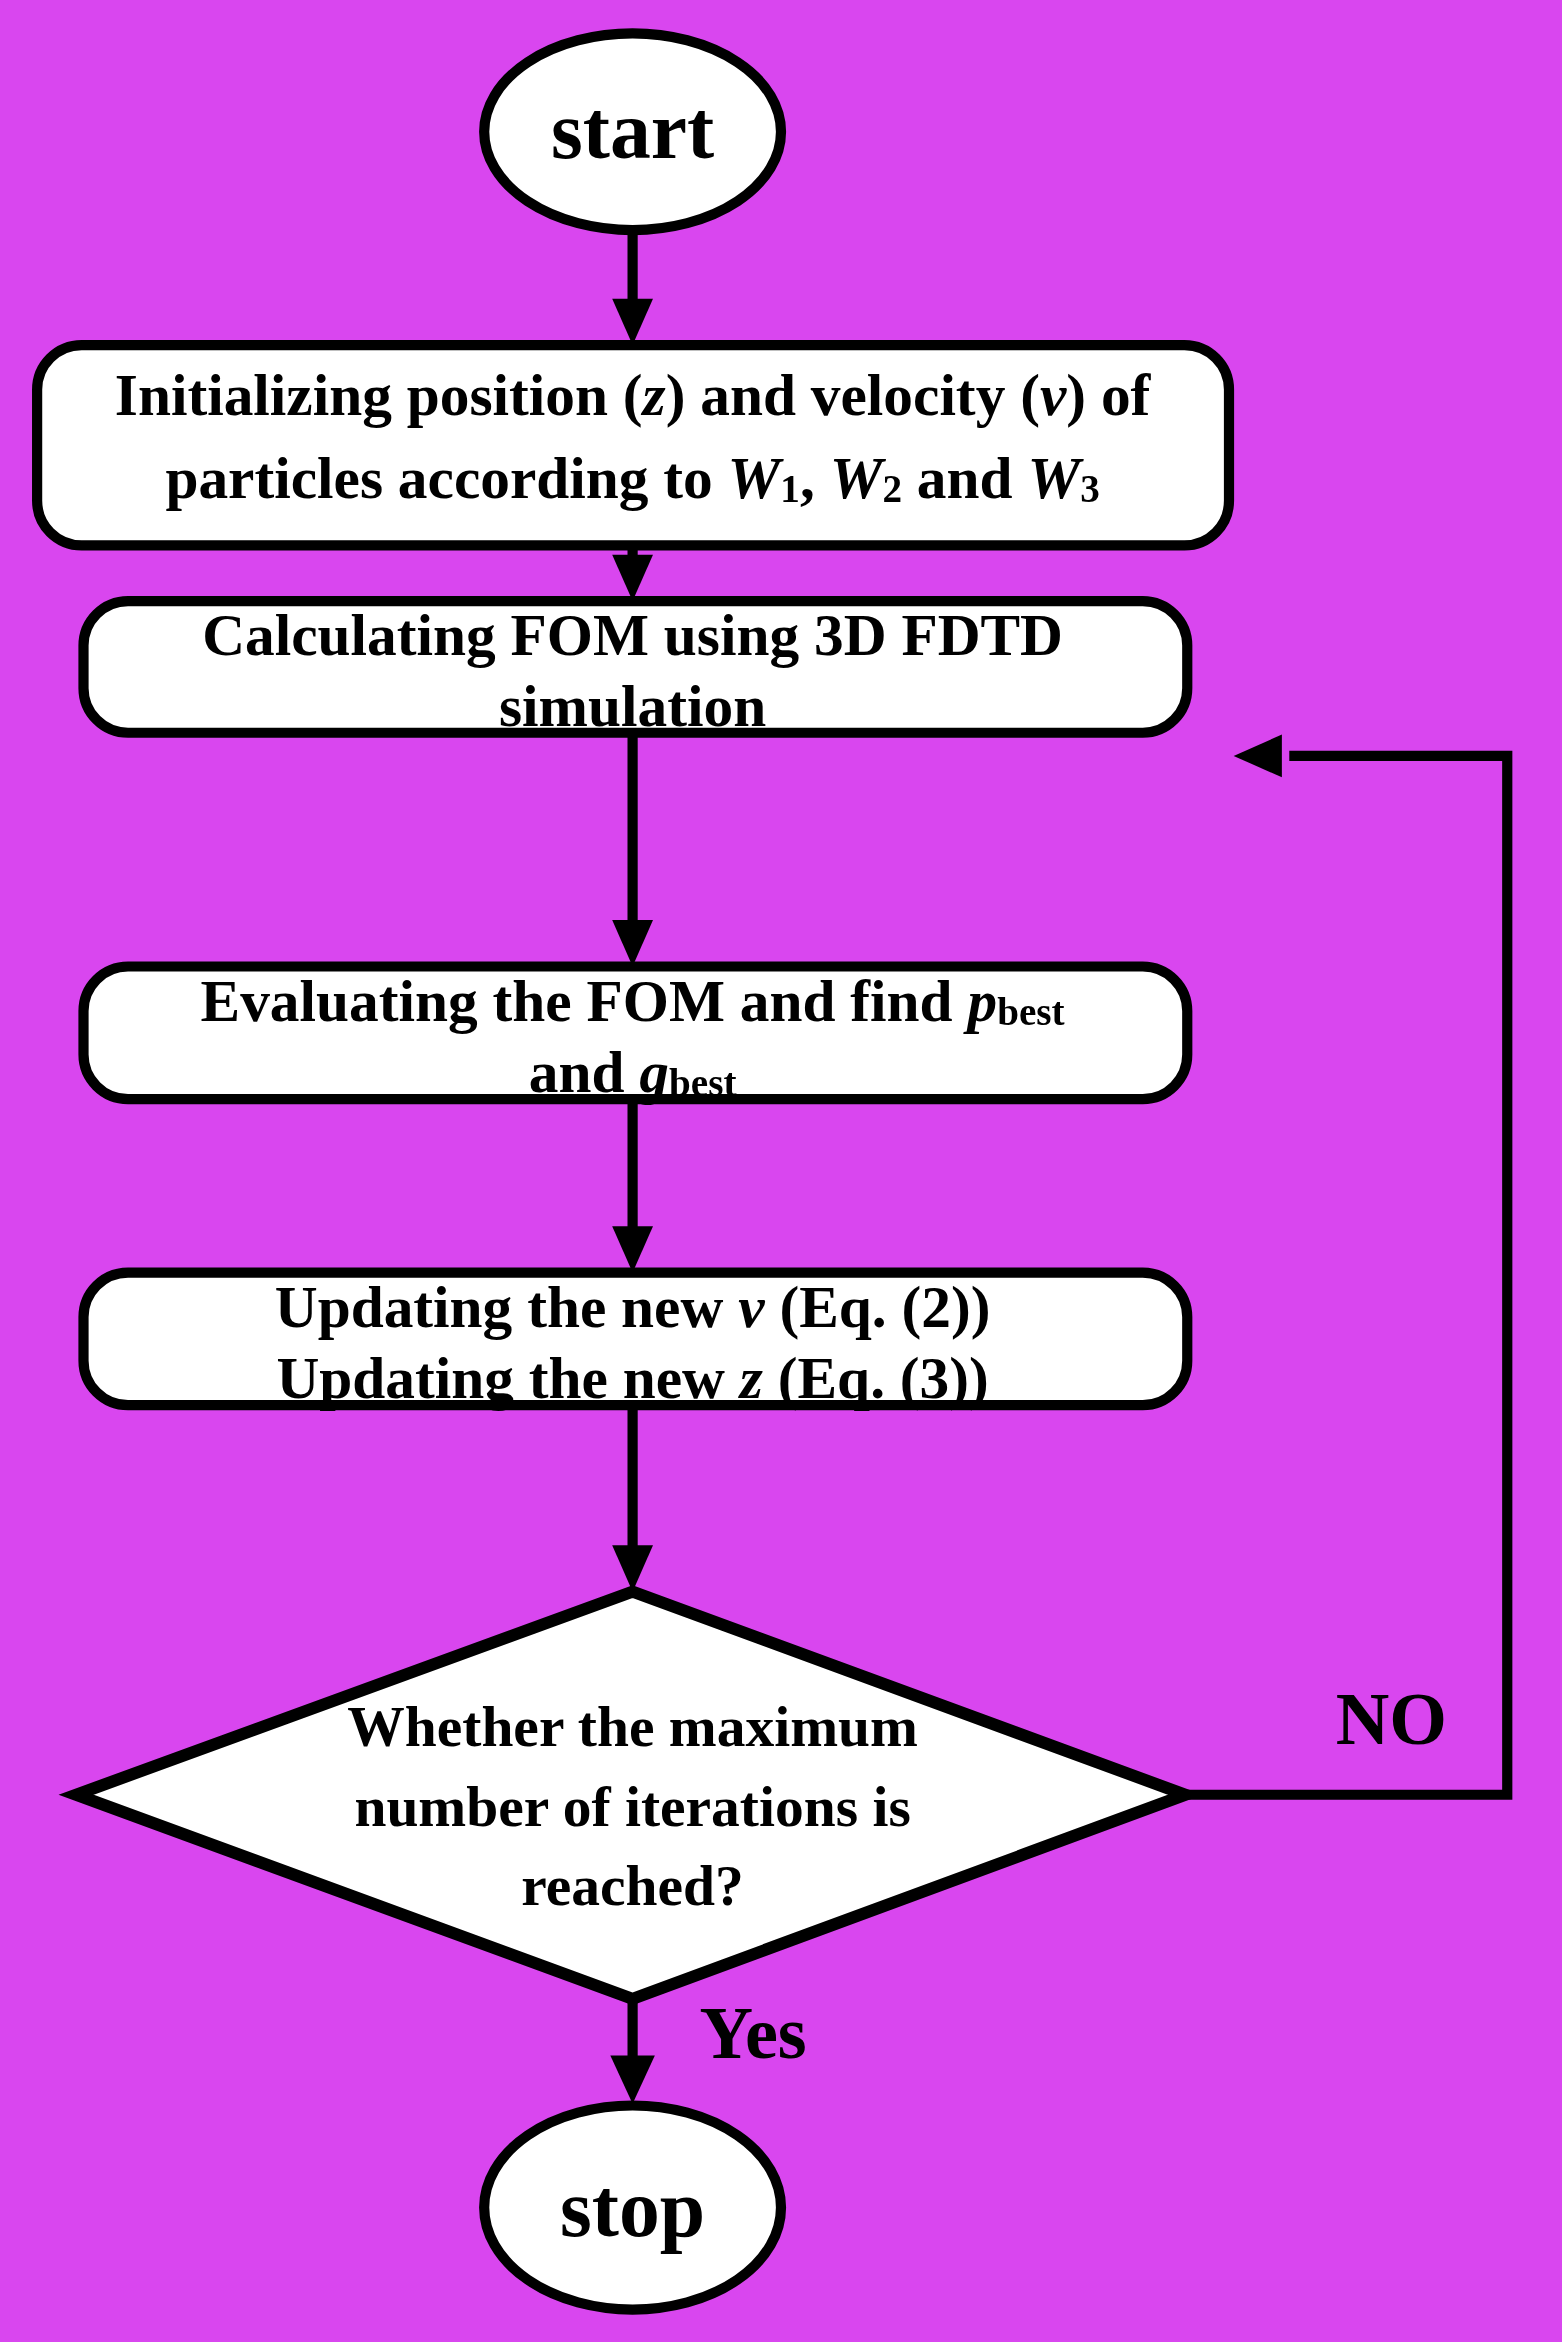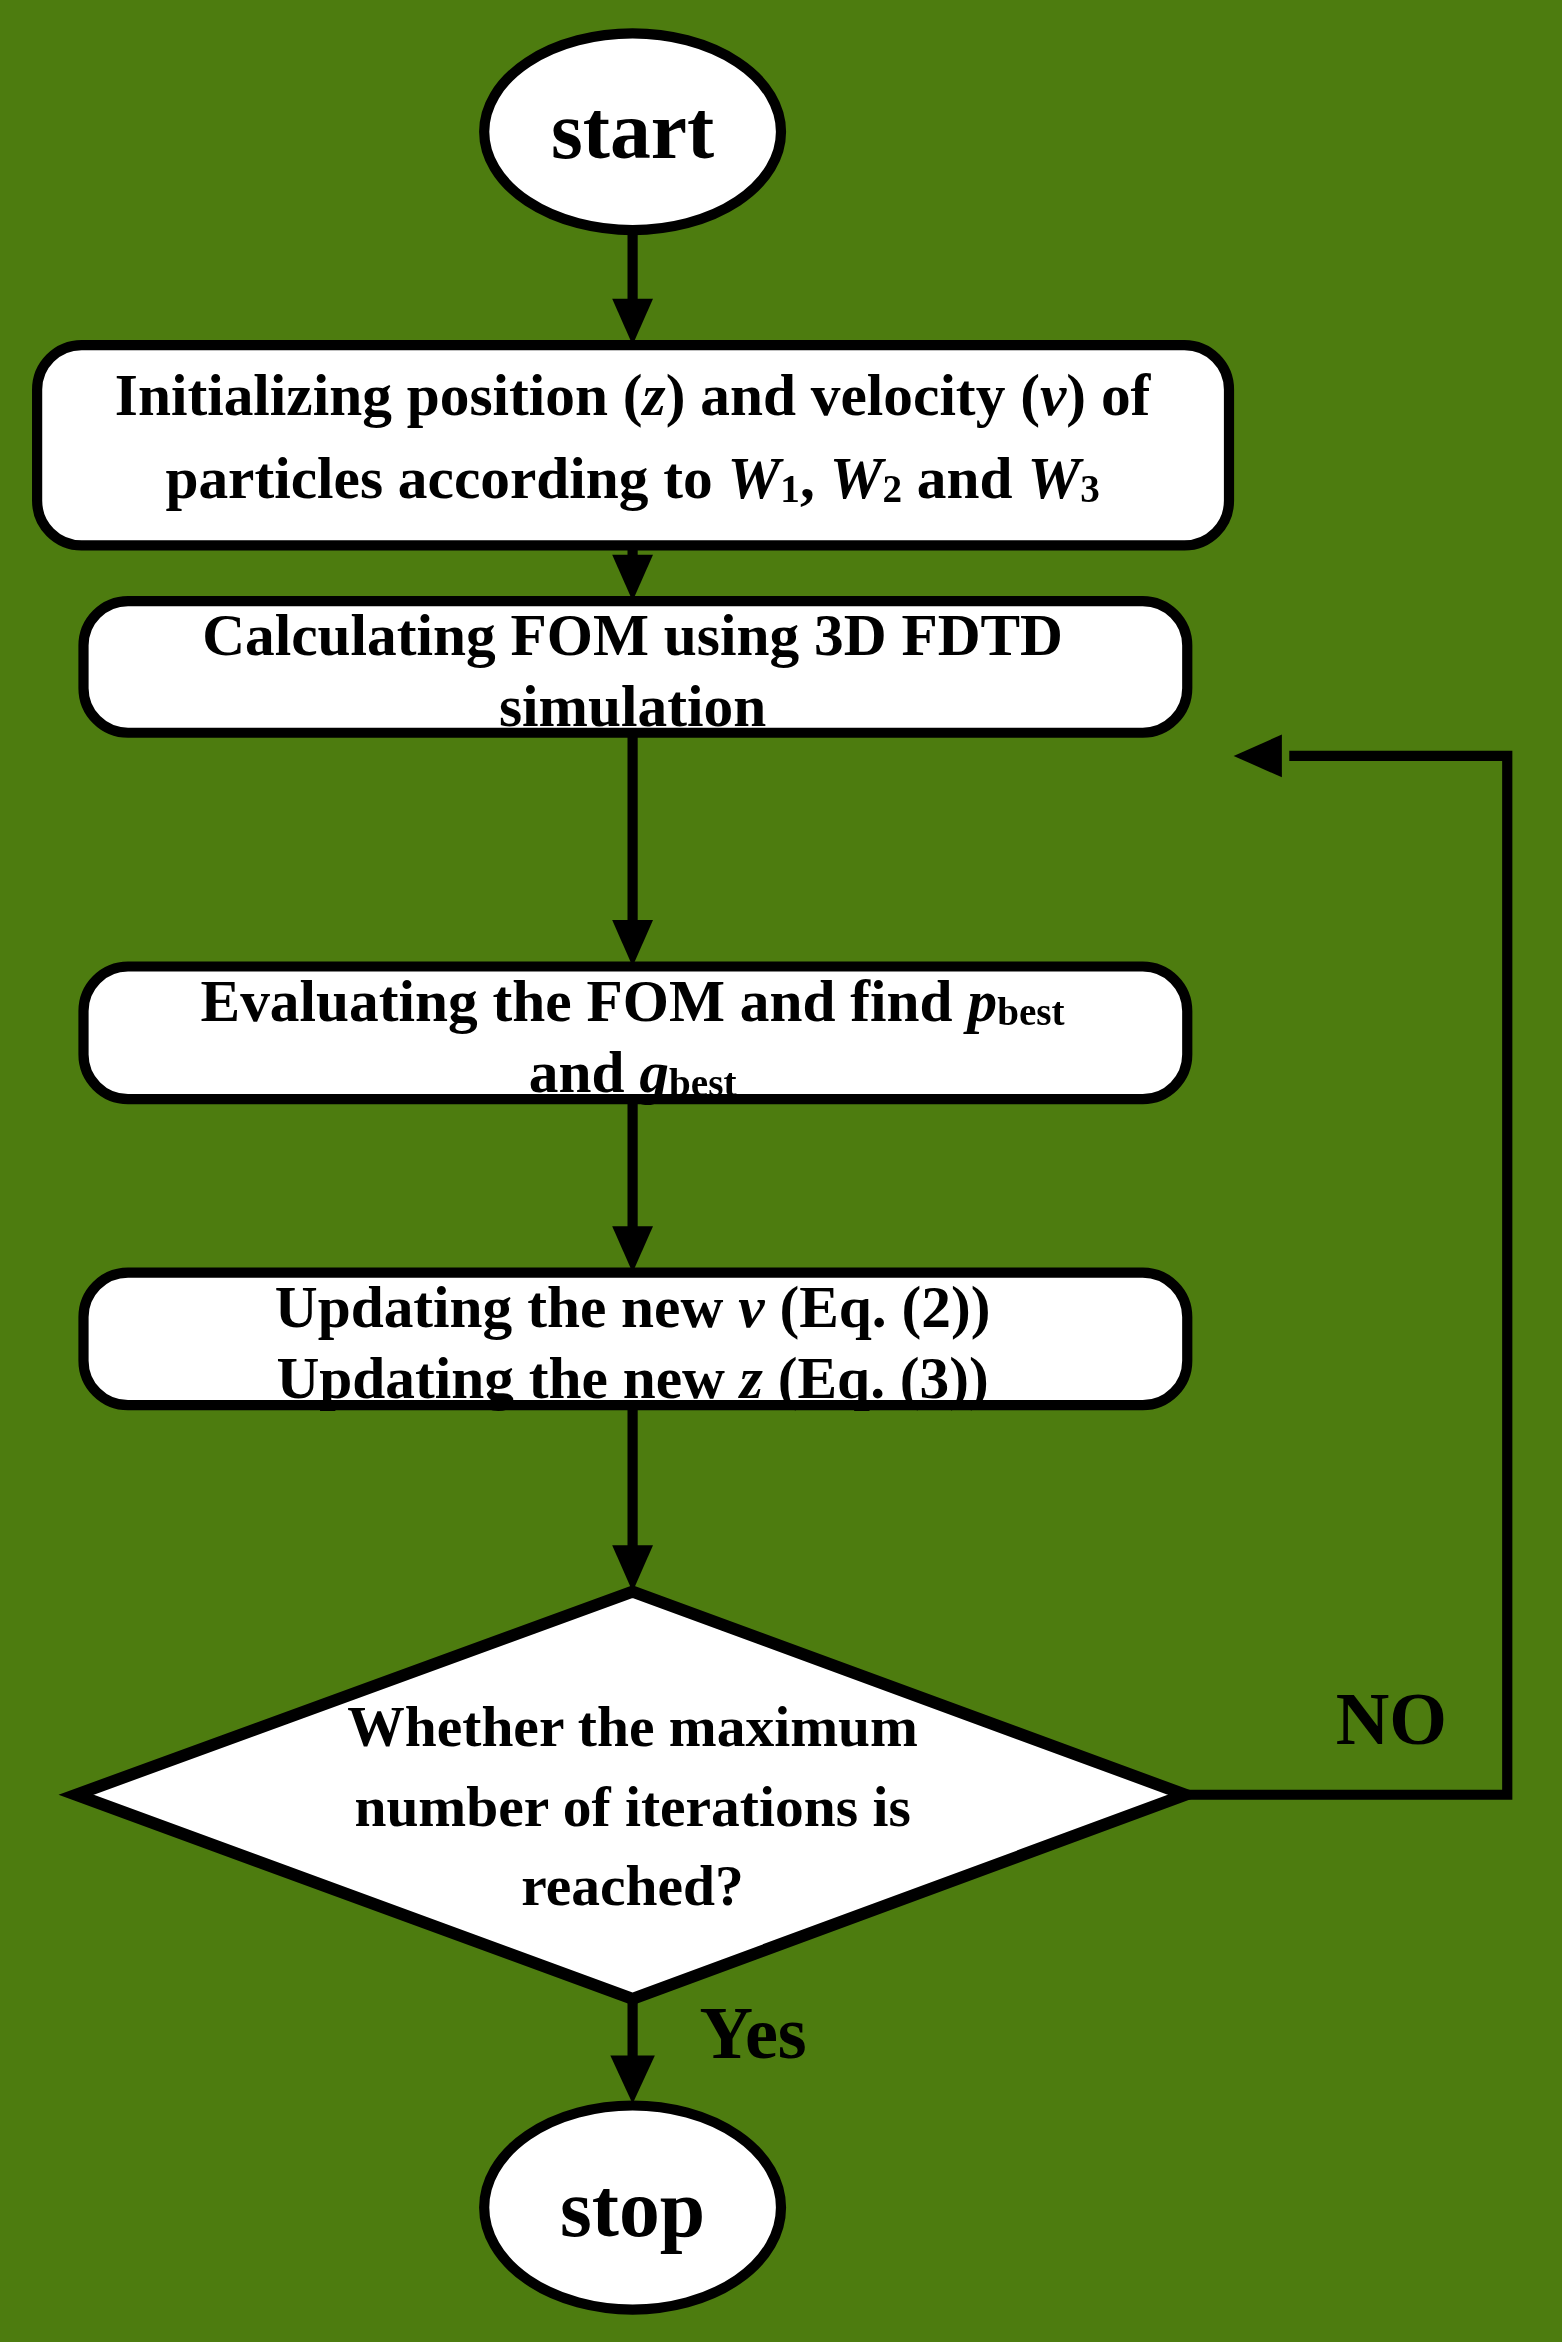--- a/index.html
+++ b/index.html
@@ -10,21 +10,21 @@
   body {
     width: 1562px;
     height: 2342px;
     font-family: "Liberation Serif", "DejaVu Serif", serif;
     overflow: hidden;
   }
   #flowchart-root {
     position: relative;
     width: 1562px;
     height: 2342px;
-    background: #4d7c0f;
+    background: #d946ef;
   }
   svg.chart-canvas {
     display: block;
     width: 1562px;
     height: 2342px;
   }
   .node-shape {
     fill: #ffffff;
     stroke: #000000;
     stroke-width: 11;

